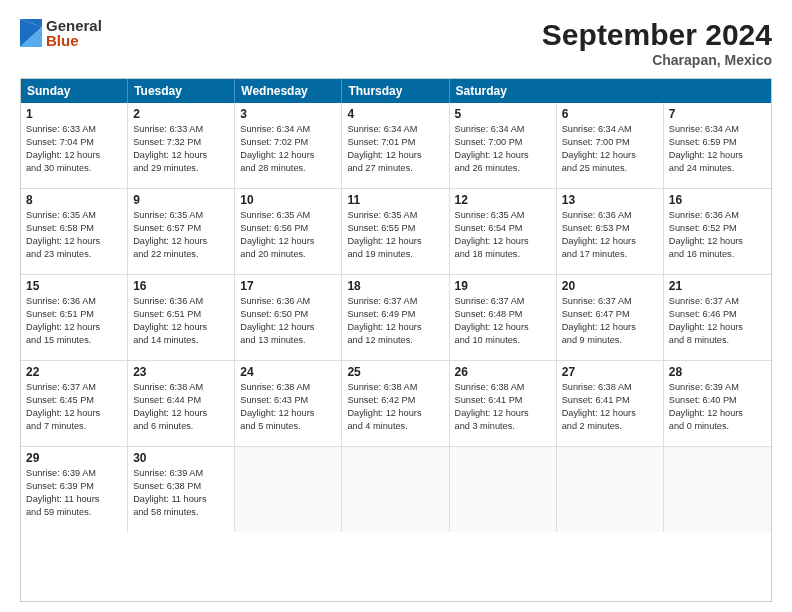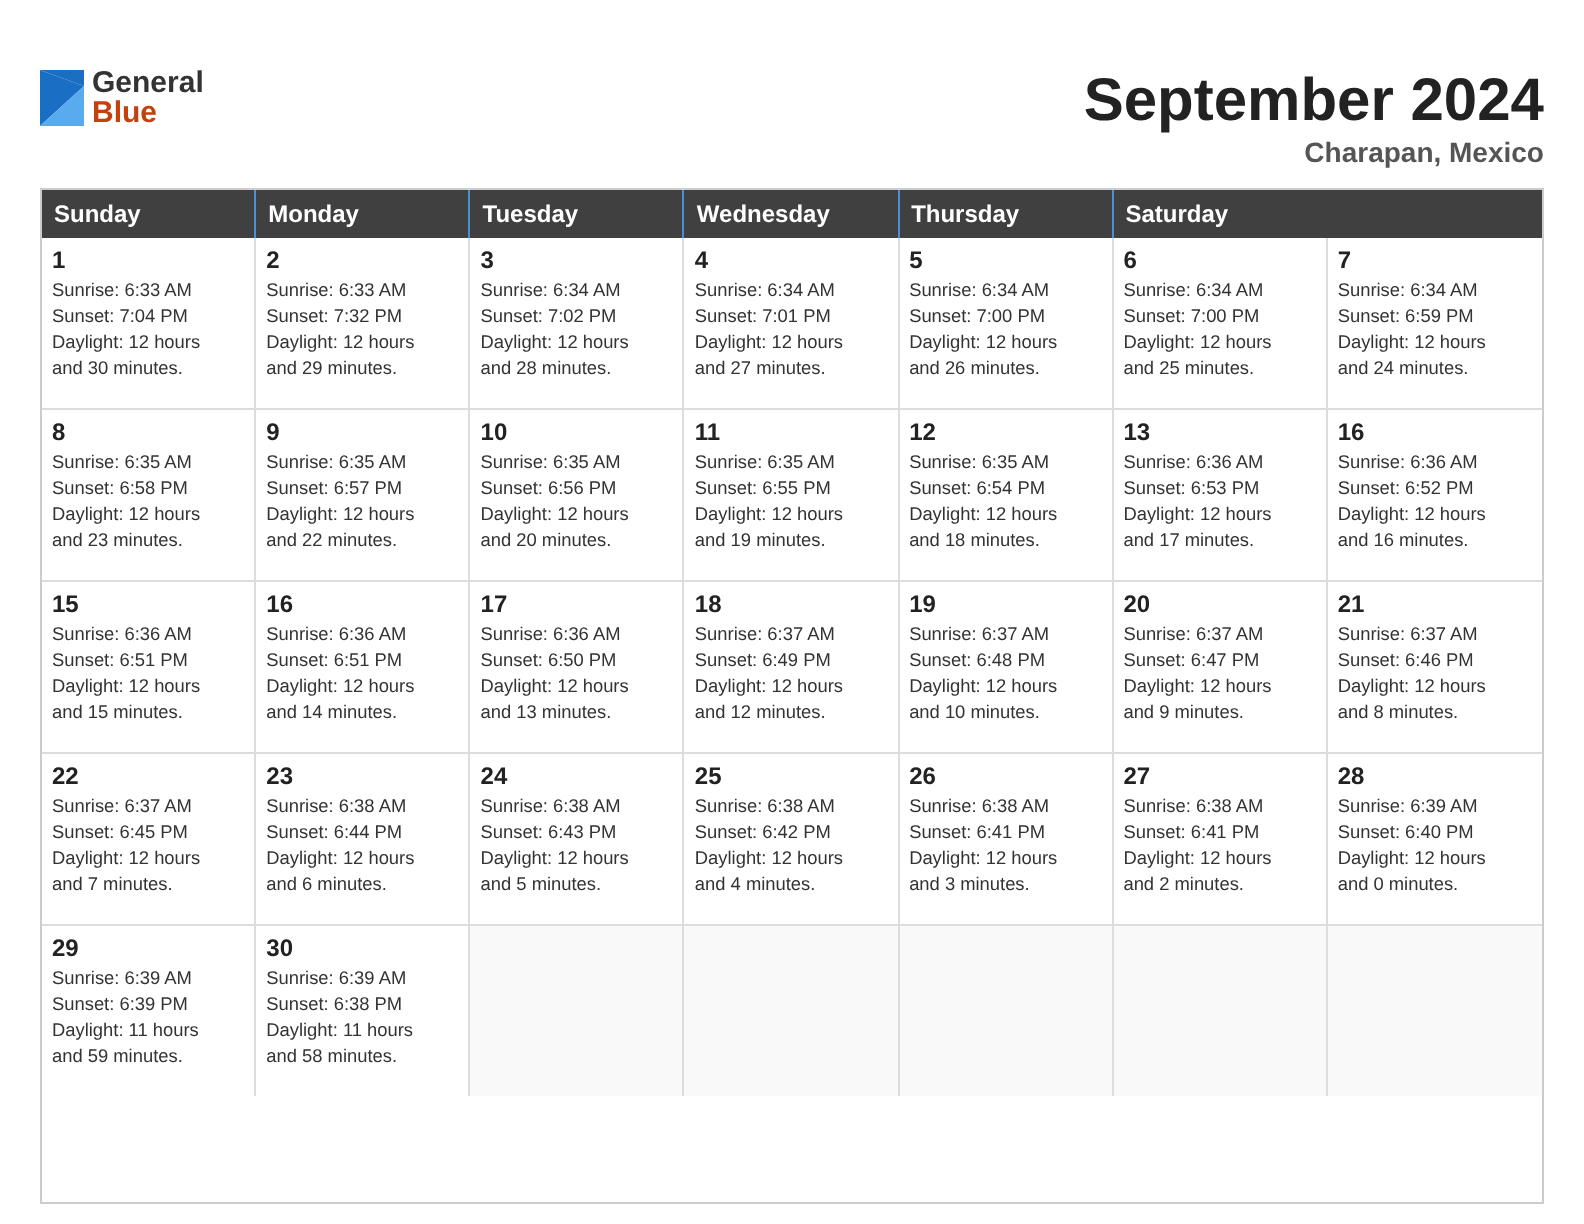--- a/index.html
+++ b/index.html
@@ -6,21 +6,21 @@
     body {
       font-family: Arial, sans-serif;
       background: #fff;
       width: 792px;
       height: 612px;
       overflow: hidden;
     }
     .page {
       width: 792px;
       height: 612px;
-      padding: 34px 20px 10px 20px;
+      padding: 18px 20px 10px 20px;
       display: flex;
       flex-direction: column;
     }
     .header {
       display: flex;
       justify-content: space-between;
       align-items: flex-start;
       margin-bottom: 10px;
     }
     .logo {
@@ -60,21 +60,21 @@
       color: #555;
       font-weight: bold;
     }
     .calendar {
       flex: 1;
       border: 1px solid #ccc;
     }
     .cal-header {
       display: grid;
       grid-template-columns: repeat(7, 1fr);
-      background-color: #404040;
+      background-color: #0369a1;
     }
     .cal-header-cell {
       color: white;
       font-size: 12px;
       font-weight: bold;
       padding: 5px 6px;
       border-right: 1px solid #4a90d9;
     }
     .cal-header-cell:last-child {
       border-right: none;
@@ -136,21 +136,20 @@
     </div>
     <div class="title-section">
       <div class="main-title">September 2024</div>
       <div class="subtitle">Charapan, Mexico</div>
     </div>
   </div>
 
   <div class="calendar">
     <div class="cal-header">
       <div class="cal-header-cell">Sunday</div>
-      <div class="cal-header-cell">Monday</div>
       <div class="cal-header-cell">Tuesday</div>
       <div class="cal-header-cell">Wednesday</div>
       <div class="cal-header-cell">Thursday</div>
       <div class="cal-header-cell">Saturday</div>
     </div>
     <div class="cal-body" id="cal-body">
     <div class="cal-row">
           <div class="cal-cell">
             <span class="day-num">1</span>
             <span class="cell-line">Sunrise: 6:33 AM</span>

